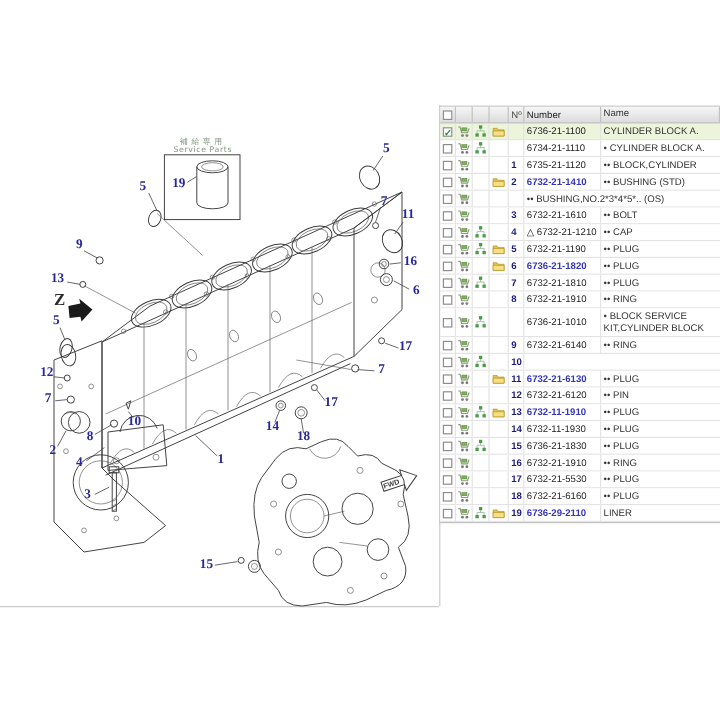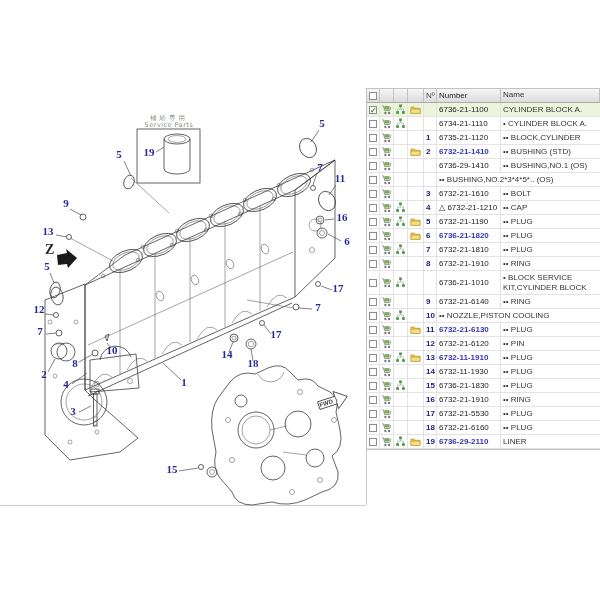--- a/index.html
+++ b/index.html
@@ -391,40 +391,20 @@
                 <path d="M1,3.2 h3.6 l1,1.4 h5.4 v5.6 h-10 z" fill="#e8c34a" stroke="#b08f1e" stroke-width="0.6"></path>
                 <path d="M1,5.6 h10 v4.6 h-10 z" fill="#f7e083" stroke="#b08f1e" stroke-width="0.6"></path>
               </svg>
             </span>
           </div>
       <div class="cell no">2</div>
       <div class="cell num link">6732-21-1410</div>
       <div class="cell name">•• BUSHING (STD)</div>
     </div>
 
-    <div class="trow">
-      <div class="cell cb">
-            <div class="checkbox"></div>
-          </div>
-      <div class="cell i1">
-            <span class="icon">
-              <svg viewBox="0 0 12 12">
-                <path d="M1,2 h1.6 l1.4,5.2 h5.4 l1.4,-4" fill="none" stroke="#8a9a7a" stroke-width="1"></path>
-                <rect x="4.2" y="2.8" width="4.6" height="2.8" fill="#79b457" stroke="#567f3c" stroke-width="0.5"></rect>
-                <circle cx="4.8" cy="9.8" r="1.3" fill="#7c7c7c"></circle>
-                <circle cx="8.8" cy="9.8" r="1.3" fill="#7c7c7c"></circle>
-              </svg>
-            </span>
-          </div>
-      <div class="cell i2"></div>
-      <div class="cell i3"></div>
-      <div class="cell no"></div>
-      <div class="cell num">6736-29-1410</div>
-      <div class="cell name">•• BUSHING,NO.1 (OS)</div>
-    </div>
 
     <div class="trow">
       <div class="cell cb">
             <div class="checkbox"></div>
           </div>
       <div class="cell i1">
             <span class="icon">
               <svg viewBox="0 0 12 12">
                 <path d="M1,2 h1.6 l1.4,5.2 h5.4 l1.4,-4" fill="none" stroke="#8a9a7a" stroke-width="1"></path>
                 <rect x="4.2" y="2.8" width="4.6" height="2.8" fill="#79b457" stroke="#567f3c" stroke-width="0.5"></rect>
@@ -676,21 +656,20 @@
               <svg viewBox="0 0 12 12">
                 <path d="M6,3 v2.5 M2.8,8 v-2.5 h6.4 v2.5" fill="none" stroke="#9cb89c" stroke-width="0.8"></path>
                 <rect x="4.5" y="0.5" width="3" height="3" fill="#4a9a4a"></rect>
                 <rect x="1.3" y="7.8" width="3" height="3" fill="#4a9a4a"></rect>
                 <rect x="7.7" y="7.8" width="3" height="3" fill="#4a9a4a"></rect>
               </svg>
             </span>
           </div>
       <div class="cell i3"></div>
       <div class="cell no">10</div>
-      <div class="cell name">•• NOZZLE,PISTON COOLING</div>
     </div>
 
     <div class="trow">
       <div class="cell cb">
             <div class="checkbox"></div>
           </div>
       <div class="cell i1">
             <span class="icon">
               <svg viewBox="0 0 12 12">
                 <path d="M1,2 h1.6 l1.4,5.2 h5.4 l1.4,-4" fill="none" stroke="#8a9a7a" stroke-width="1"></path>

